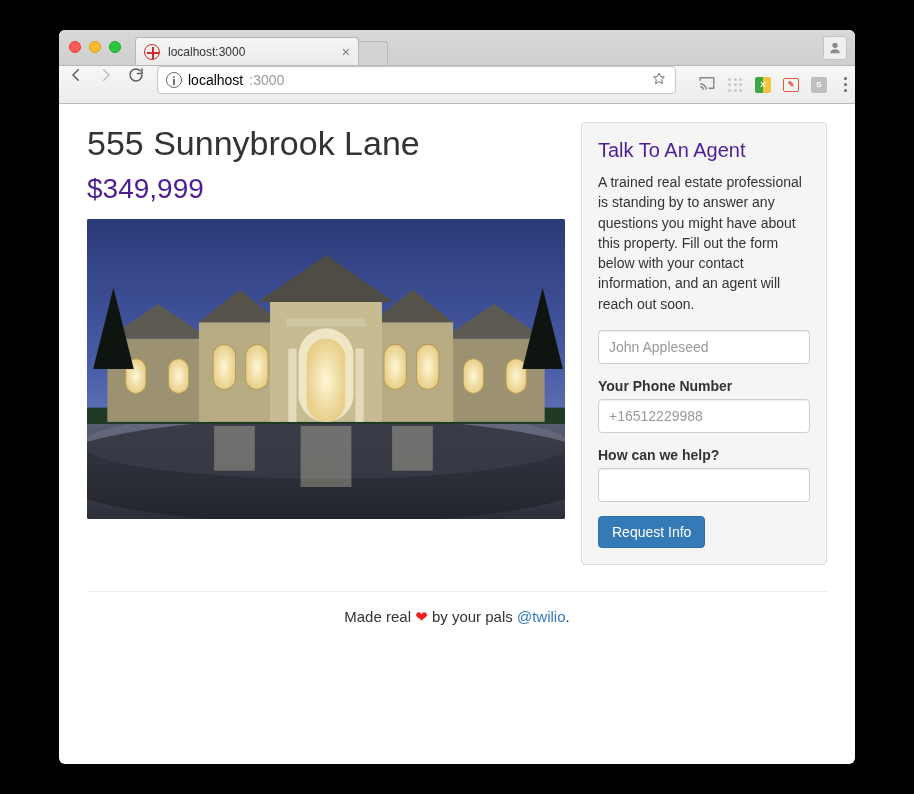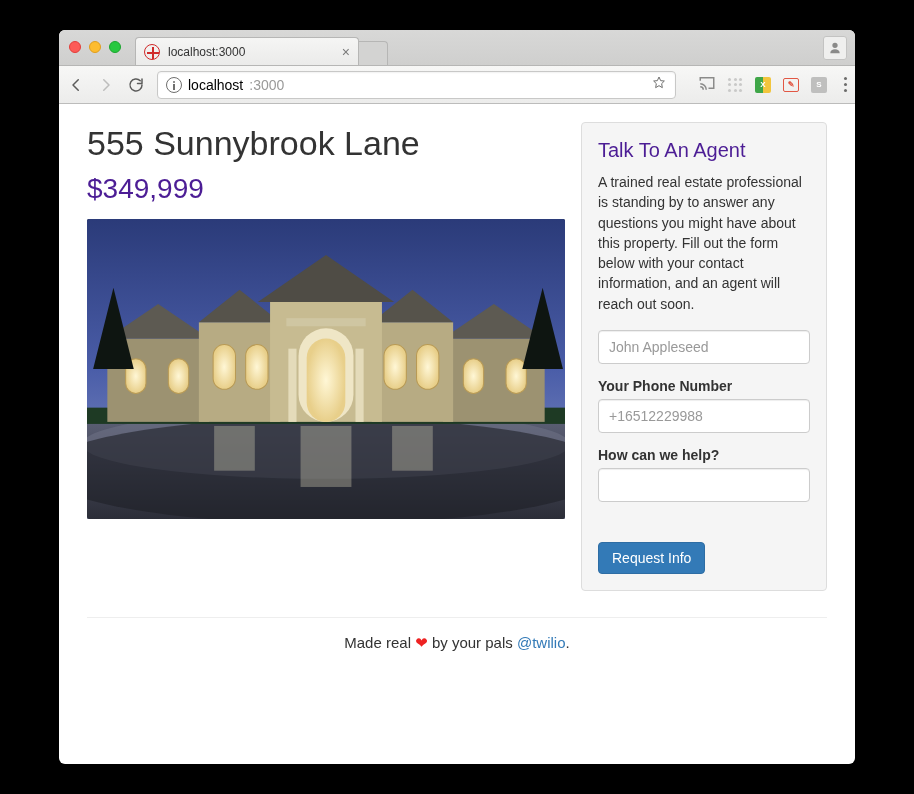--- a/index.html
+++ b/index.html
@@ -46,21 +46,21 @@
   .tab-close{color:#7a7a7a;font-size:14px;line-height:1;}
   .ghost-tab{margin-left:-1px;height:24px;width:30px;background:#d3d3d2;border:1px solid #b6b6b5;border-bottom:none;border-top-right-radius:4px;}
 
   .avatar-btn{position:absolute;right:8px;top:6px;width:24px;height:24px;border:1px solid #c3c3c2;border-radius:3px;background:#efefee;display:flex;align-items:center;justify-content:center;}
   .avatar-btn svg{width:16px;height:16px;fill:#8a8a89;}
 
   
   .toolbar{
     height:38px;background:linear-gradient(#f7f7f6,#ececeb);
     border-bottom:1px solid #bcbcbb;
-    display:flex;align-items:center;padding:0 8px;gap:12px;
+    display:flex;padding:0 8px;gap:12px;
   }
   .nav-ico{width:18px;height:18px;display:flex;align-items:center;justify-content:center;}
   .nav-ico svg{width:18px;height:18px;stroke:#5c5c5b;stroke-width:2;fill:none;stroke-linecap:round;stroke-linejoin:round;}
   .nav-ico.disabled svg{stroke:#bdbdbc;}
   .omni{
     flex:1;height:28px;border:1px solid #c8c8c7;border-radius:4px;background:#fff;
     display:flex;align-items:center;padding:0 8px;font-size:14px;color:#222;gap:6px;
     box-shadow:inset 0 1px 2px rgba(0,0,0,.06);
   }
   .info-ico{width:16px;height:16px;border:1.4px solid #6f6f6e;border-radius:50%;position:relative;flex:none;}
@@ -109,21 +109,21 @@
   .fld{margin-bottom:14px;}
   .fld label{display:block;font-size:14px;font-weight:700;color:#333;margin-bottom:5px;}
   .fld input{
     width:100%;height:34px;border:1px solid #ccc;border-radius:4px;background:#fff;
     padding:0 10px;font-size:14px;color:#555;
     box-shadow:inset 0 1px 1px rgba(0,0,0,.07);
   }
   .fld input::placeholder{color:#999;}
   .btn{
     display:inline-block;background:#337ab7;color:#fff;border:1px solid #2e6da4;
-    border-radius:4px;font-size:14px;padding:7px 13px;cursor:pointer;margin-top:26px;
+    border-radius:4px;font-size:14px;padding:7px 13px;cursor:pointer;
   }
 
   hr.sep{border:none;border-top:1px solid #eee;margin:26px 0 16px;}
   .footer{text-align:center;font-size:15px;color:#333;}
   .footer .heart{color:#e22;}
   .footer a{color:#337ab7;text-decoration:none;}
 </style>
 </head>
 <body>
 

